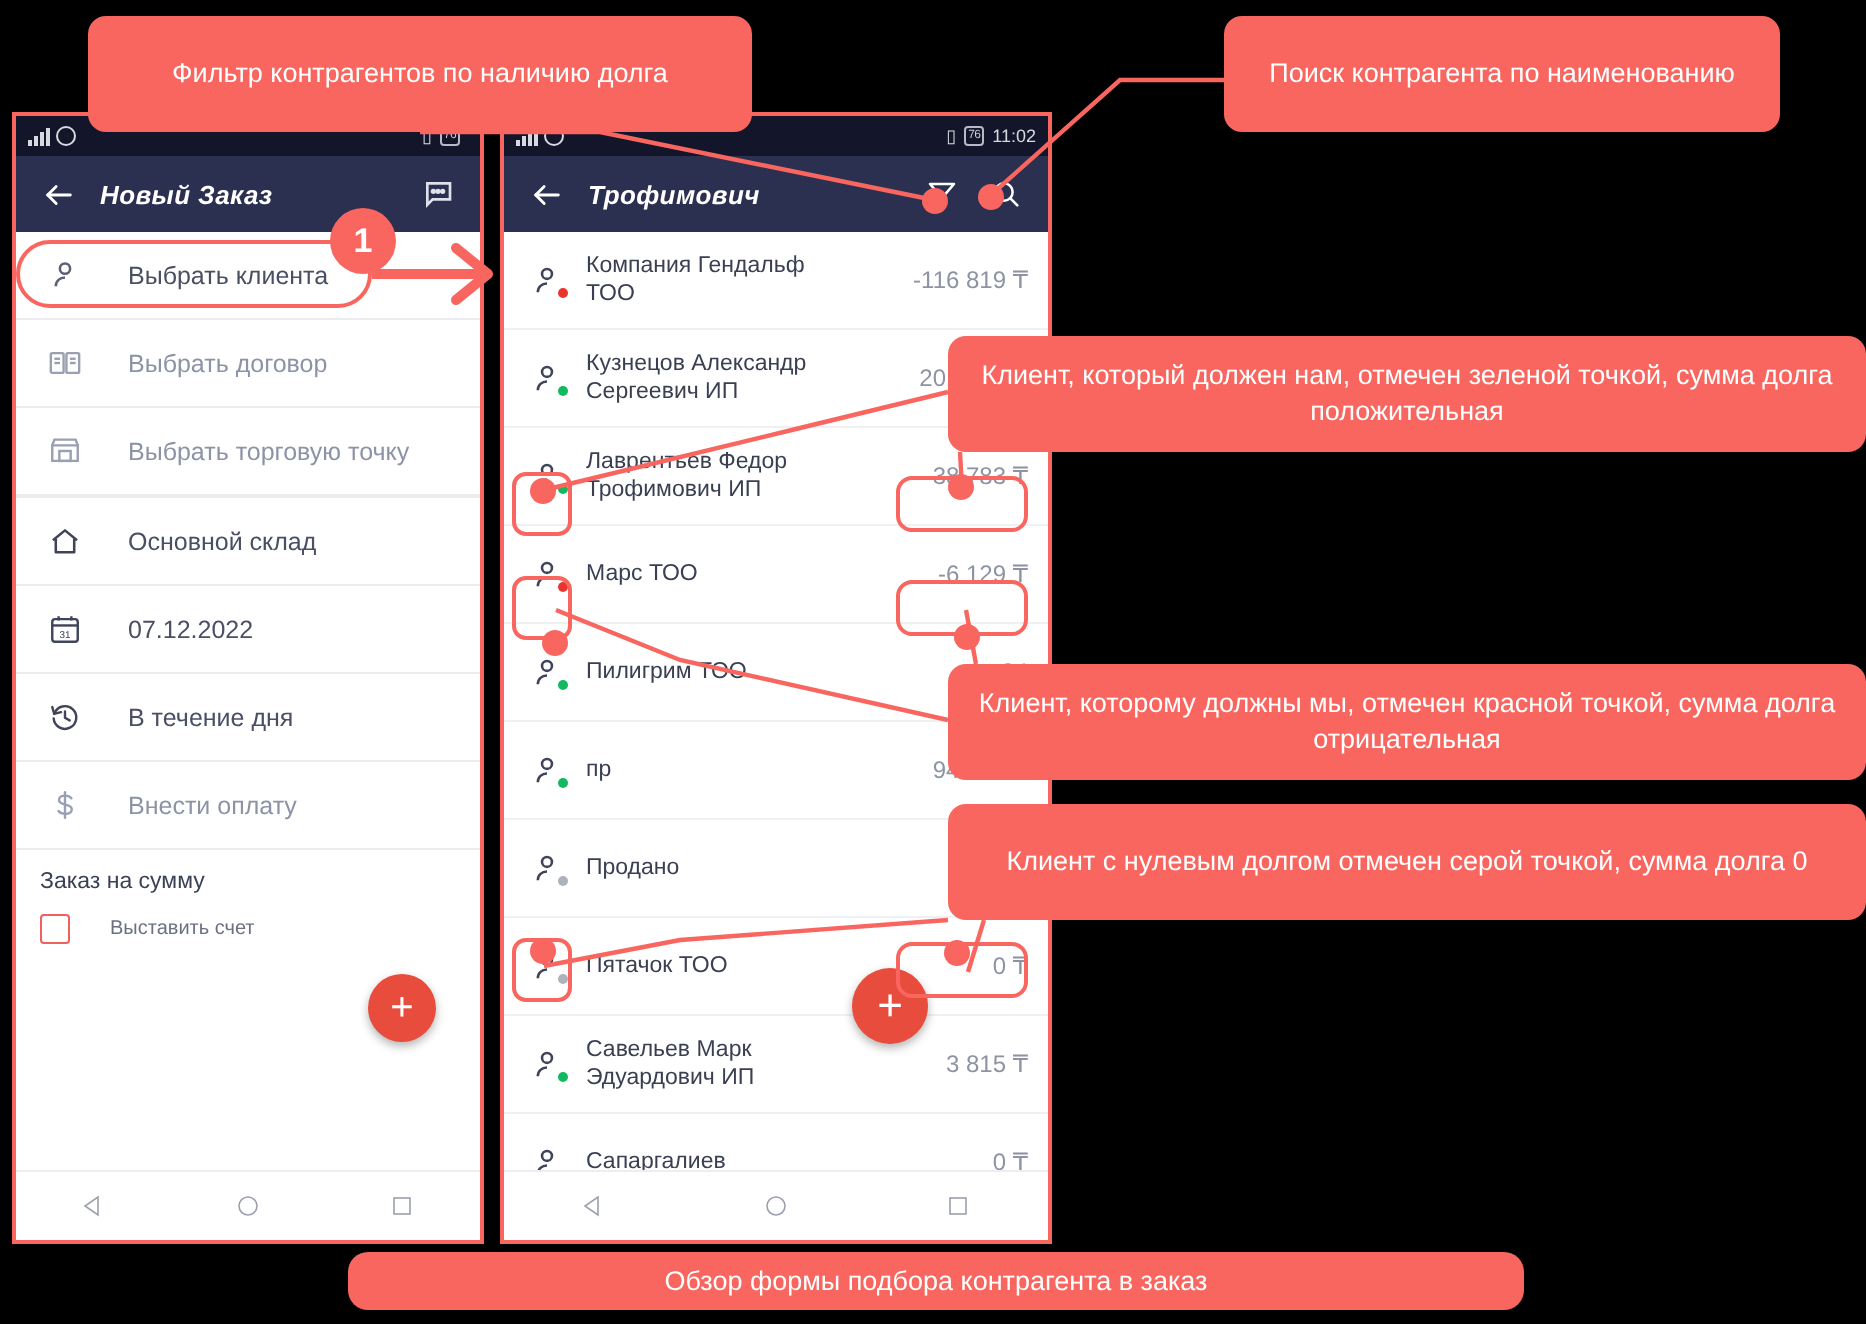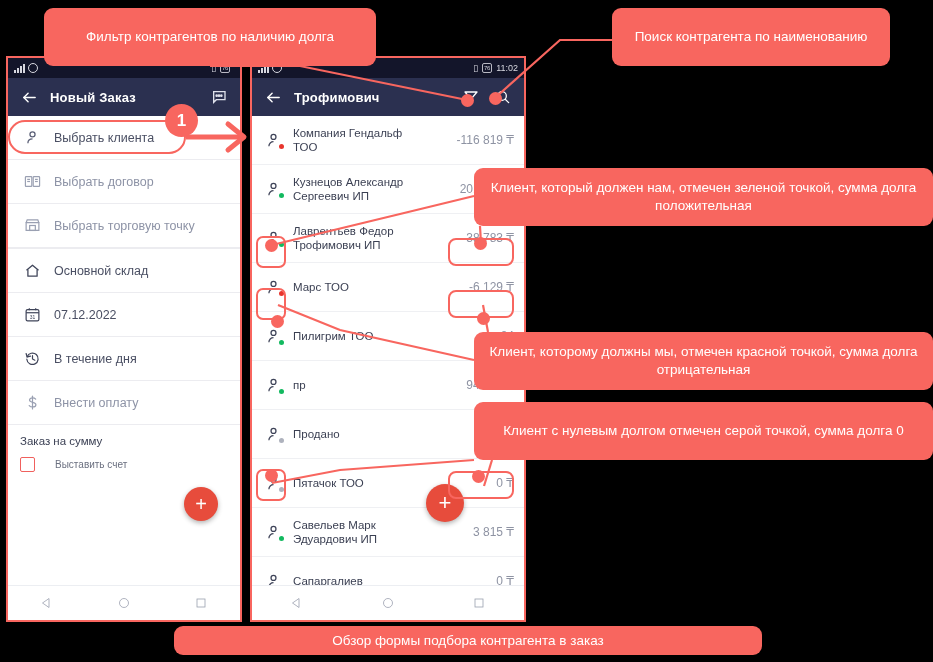--- a/index.html
+++ b/index.html
@@ -22,28 +22,28 @@
   .sig i:nth-child(1){left:0;height:3px;}
   .sig i:nth-child(2){left:3px;height:5px;}
   .sig i:nth-child(3){left:6px;height:7px;}
   .sig i:nth-child(4){left:9px;height:9px;}
   .clockglyph{width:8px;height:8px;border:1px solid #d8d8e0;border-radius:50%;}
   .batt{border:1px solid #b9b9c4;border-radius:2px;padding:0 1px;font-size:6px;
         line-height:8px;color:#cfcfd8;letter-spacing:-.3px;}
   .vib{font-size:9px;}
 
   .appbar{height:38px;background:#2b3050;color:#fff;display:flex;align-items:center;
-          padding:0 10px;box-sizing:border-box;gap:10px;}
+          padding:0 10px;box-sizing:border-box;gap:10px;font-style:italic;}
   .appbar .title{font-size:13px;font-weight:bold;letter-spacing:.2px;}
   .appbar .spacer{flex:1;}
   .icon-btn{width:22px;height:22px;display:flex;align-items:center;justify-content:center;}
 
   
   .menu{background:#fff;}
-  .menu-row{display:flex;align-items:center;gap:12px;height:43px;padding:0 14px;
+  .menu-row{display:flex;align-items:center;gap:22px;height:43px;padding:0 14px;
             box-sizing:border-box;color:#4a4f63;font-size:12.5px;}
   .menu-row .mi{width:20px;height:20px;flex:0 0 20px;display:flex;align-items:center;justify-content:center;}
   .menu-row.dim{color:#8d93a6;}
   .sep{height:1px;background:#ececf0;margin:0 0 0 0;}
 
   .infobox{margin:8px 10px 0 10px;border:1px solid #e4e4ea;border-radius:4px;height:30px;
            display:flex;align-items:center;padding:0 10px;box-sizing:border-box;
            color:#3b4054;font-size:11.5px;}
   .infobox .chev{margin-left:auto;color:#8d93a6;font-size:11px;}
   .sumlbl{padding:10px 12px 6px 12px;color:#3b4054;font-size:11.5px;}
@@ -76,21 +76,21 @@
 
   
   .callout{position:absolute;background:#f8665f;color:#fff;border-radius:9px;
            text-align:center;font-size:13.5px;line-height:18px;display:flex;
            align-items:center;justify-content:center;padding:6px 10px;box-sizing:border-box;}
   #callout-filter{left:44px;top:8px;width:332px;height:58px;}
   #callout-search{left:612px;top:8px;width:278px;height:58px;}
   #callout-green{left:474px;top:168px;width:459px;height:58px;}
   #callout-red{left:474px;top:332px;width:459px;height:58px;}
   #callout-gray{left:474px;top:402px;width:459px;height:58px;}
-  #callout-bottom{left:174px;top:626px;width:588px;height:29px;font-size:13.5px;}
+  #callout-bottom{left:174px;top:626px;width:588px;height:29px;font-size:13.5px;border-radius:10px;}
 
   .badge-one{position:absolute;left:165px;top:104px;width:33px;height:33px;border-radius:50%;
              background:#f8665f;color:#fff;display:flex;align-items:center;justify-content:center;
              font-size:17px;font-weight:bold;}
 
   .hl{position:absolute;border:2px solid #f8665f;border-radius:18px;box-sizing:border-box;}
   #hl-client{left:8px;top:120px;width:178px;height:34px;}
   #hl-amt-green{left:448px;top:238px;width:66px;height:28px;border-radius:8px;}
   #hl-amt-red{left:448px;top:290px;width:66px;height:28px;border-radius:8px;}
   #hl-amt-gray{left:448px;top:471px;width:66px;height:28px;border-radius:8px;}

